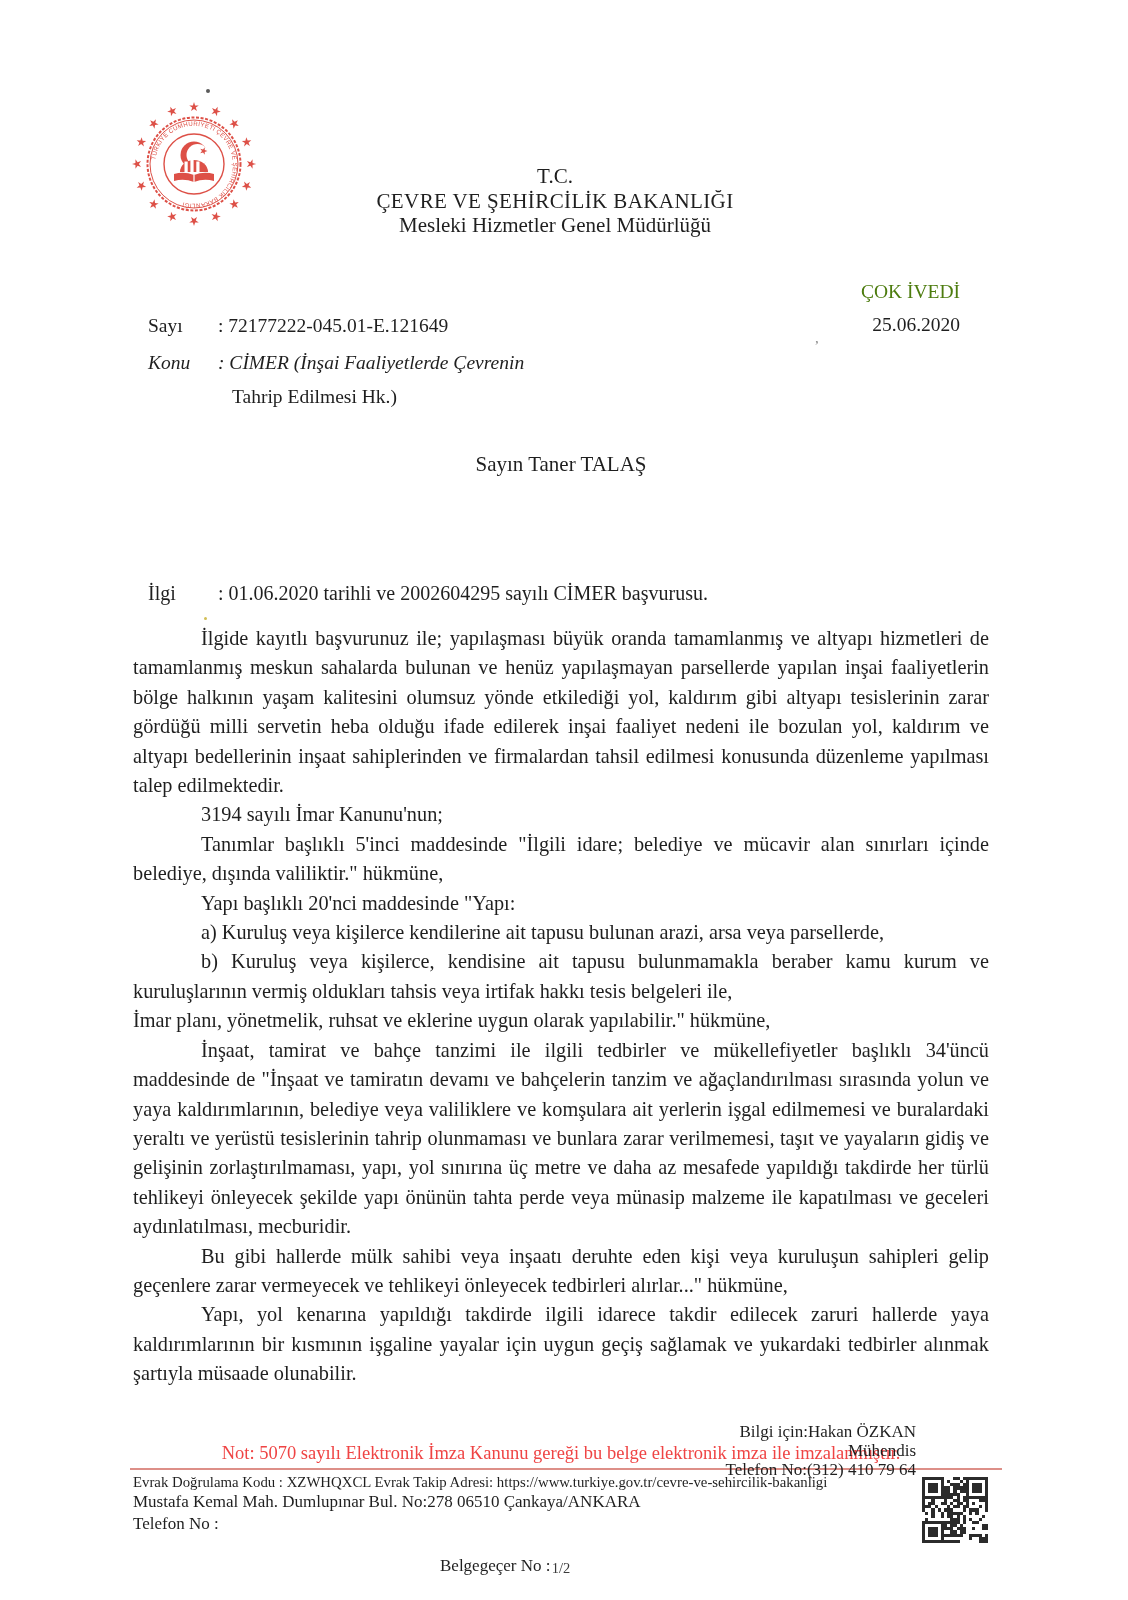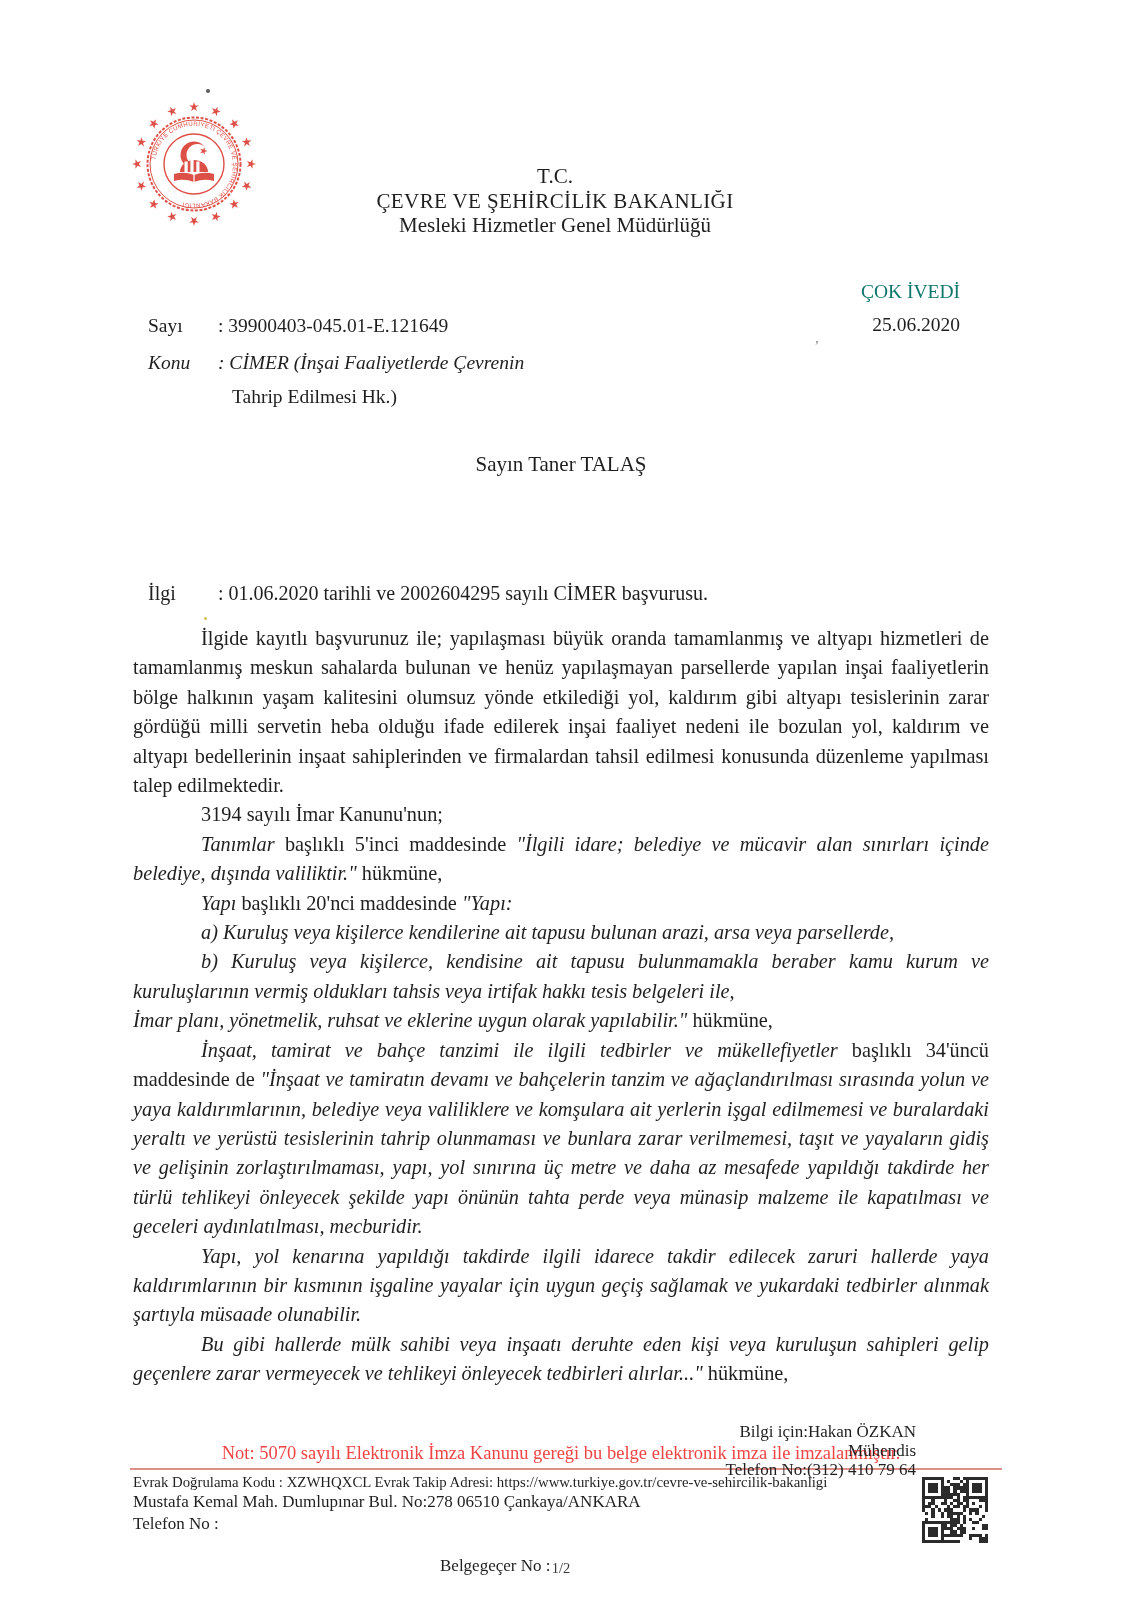--- a/index.html
+++ b/index.html
@@ -7,36 +7,36 @@
     position:relative; width:1128px; height:1600px; margin:0 auto;
     background:#ffffff; overflow:hidden;
     font-family:"Liberation Serif","DejaVu Serif",serif; color:#1f1f1f;
   }
   
   .logo { position:absolute; left:128px; top:96px; width:132px; height:136px; }
   .header-block { position:absolute; left:255px; top:164px; width:600px; text-align:center; }
   .header-block div { font-size:21px; line-height:24.5px; white-space:nowrap; }
   .hdr-ministry { letter-spacing:0.4px; }
   
-  .priority { position:absolute; top:281px; right:168px; font-size:19.5px; color:#0f766e; }
+  .priority { position:absolute; top:281px; right:168px; font-size:19.5px; color:#4d7c0f; }
   .doc-date { position:absolute; top:314px; right:168px; font-size:19.5px; }
   .meta { position:absolute; left:148px; top:314px; font-size:19.5px; }
   .meta-row { display:flex; line-height:24px; }
   .meta-row + .meta-row { margin-top:13px;font-style:italic; }
   .meta-label { width:70px; flex:0 0 70px; }
   .meta-cont { margin-left:84px; line-height:24px; margin-top:10px; }
   .recipient { position:absolute; left:133px; top:452px; width:856px; text-align:center; font-size:21px; }
   .ilgi { position:absolute; left:148px; top:582px; display:flex; font-size:20px; }
   .ilgi-label { width:70px; flex:0 0 70px; }
   
   .body-text-block { position:absolute; left:133px; top:624px; width:856px;
     font-size:20.3px; line-height:29.4px; text-align:justify; }
   .body-text-block p { margin:0; }
   .body-text-block p.ind { text-indent:68px; }
-  .it { font-style:italic; }
+  .it { }
   
   .note { position:absolute; left:133px; top:1443px; width:856px; text-align:center;
     font-size:18.5px; color:#ef4444; }
   .red-line { position:absolute; left:130px; top:1468px; width:872px; height:2px; background:#dd8f88; }
   .f-verify { position:absolute; left:133px; top:1474px; font-size:14.8px; }
   .f-address { position:absolute; left:133px; top:1492px; font-size:17px; }
   .f-phone { position:absolute; left:133px; top:1514px; font-size:17px; }
   .f-fax { position:absolute; left:440px; top:1514px; font-size:17px;margin-top:42px; }
   .f-contact { position:absolute; right:212px; top:1423px; text-align:right; font-size:17px; line-height:18.8px; }
   .qr { position:absolute; left:922px; top:1477px; width:66px; height:66px; }
@@ -101,21 +101,21 @@
     <div class="hdr-ministry">ÇEVRE VE ŞEHİRCİLİK BAKANLIĞI</div>
     <div>Mesleki Hizmetler Genel Müdürlüğü</div>
   </div>
 
   <div class="priority">ÇOK İVEDİ</div>
   <div class="doc-date">25.06.2020</div>
 
   <div class="meta">
     <div class="meta-row">
       <span class="meta-label">Sayı</span>
-      <span>: 39900403-045.01-E.121649</span>
+      <span>: 72177222-045.01-E.121649</span>
     </div>
     <div class="meta-row">
       <span class="meta-label">Konu</span>
       <span>: CİMER (İnşai Faaliyetlerde Çevrenin</span>
     </div>
     <div class="meta-cont">Tahrip Edilmesi Hk.)</div>
   </div>
 
   <div class="recipient">Sayın Taner TALAŞ</div>
 
@@ -126,22 +126,22 @@
 
   <div class="body-text-block" id="body-block">
       <p class="ind"><span>İlgide kayıtlı başvurunuz ile; yapılaşması büyük oranda tamamlanmış ve altyapı hizmetleri de tamamlanmış meskun sahalarda bulunan ve henüz yapılaşmayan parsellerde yapılan inşai faaliyetlerin bölge halkının yaşam kalitesini olumsuz yönde etkilediği yol, kaldırım gibi altyapı tesislerinin zarar gördüğü milli servetin heba olduğu ifade edilerek inşai faaliyet nedeni ile bozulan yol, kaldırım ve altyapı bedellerinin inşaat sahiplerinden ve firmalardan tahsil edilmesi konusunda düzenleme yapılması talep edilmektedir.</span></p>
       <p class="ind"><span>3194 sayılı İmar Kanunu'nun;</span></p>
       <p class="ind"><span class="it">Tanımlar</span><span> başlıklı 5'inci maddesinde </span><span class="it">"İlgili idare; belediye ve mücavir alan sınırları içinde belediye, dışında valiliktir."</span><span> hükmüne,</span></p>
       <p class="ind"><span class="it">Yapı</span><span> başlıklı 20'nci maddesinde </span><span class="it">"Yapı:</span></p>
       <p class="ind"><span class="it">a) Kuruluş veya kişilerce kendilerine ait tapusu bulunan arazi, arsa veya parsellerde,</span></p>
       <p class="ind"><span class="it">b) Kuruluş veya kişilerce, kendisine ait tapusu bulunmamakla beraber kamu kurum ve kuruluşlarının vermiş oldukları tahsis veya irtifak hakkı tesis belgeleri ile,</span></p>
       <p><span class="it">İmar planı, yönetmelik, ruhsat ve eklerine uygun olarak yapılabilir."</span><span> hükmüne,</span></p>
       <p class="ind"><span class="it">İnşaat, tamirat ve bahçe tanzimi ile ilgili tedbirler ve mükellefiyetler</span><span> başlıklı 34'üncü maddesinde de </span><span class="it">"İnşaat ve tamiratın devamı ve bahçelerin tanzim ve ağaçlandırılması sırasında yolun ve yaya kaldırımlarının, belediye veya valiliklere ve komşulara ait yerlerin işgal edilmemesi ve buralardaki yeraltı ve yerüstü tesislerinin tahrip olunmaması ve bunlara zarar verilmemesi, taşıt ve yayaların gidiş ve gelişinin zorlaştırılmaması, yapı, yol sınırına üç metre ve daha az mesafede yapıldığı takdirde her türlü tehlikeyi önleyecek şekilde yapı önünün tahta perde veya münasip malzeme ile kapatılması ve geceleri aydınlatılması, mecburidir.</span></p>
+      <p class="ind"><span class="it">Bu gibi hallerde mülk sahibi veya inşaatı deruhte eden kişi veya kuruluşun sahipleri gelip geçenlere zarar vermeyecek ve tehlikeyi önleyecek tedbirleri alırlar..."</span><span> hükmüne,</span></p>
       <p class="ind"><span class="it">Yapı, yol kenarına yapıldığı takdirde ilgili idarece takdir edilecek zaruri hallerde yaya kaldırımlarının bir kısmının işgaline yayalar için uygun geçiş sağlamak ve yukardaki tedbirler alınmak şartıyla müsaade olunabilir.</span></p>
-      <p class="ind"><span class="it">Bu gibi hallerde mülk sahibi veya inşaatı deruhte eden kişi veya kuruluşun sahipleri gelip geçenlere zarar vermeyecek ve tehlikeyi önleyecek tedbirleri alırlar..."</span><span> hükmüne,</span></p>
     </div>
 
   <div class="note">Not: 5070 sayılı Elektronik İmza Kanunu gereği bu belge elektronik imza ile imzalanmıştır.</div>
   <div class="red-line"></div>
   <div class="f-verify">Evrak Doğrulama Kodu : XZWHQXCL Evrak Takip Adresi: https://www.turkiye.gov.tr/cevre-ve-sehircilik-bakanligi</div>
   <div class="f-address">Mustafa Kemal Mah. Dumlupınar Bul. No:278 06510 Çankaya/ANKARA</div>
   <div class="f-phone">Telefon No :</div>
   <div class="f-fax">Belgegeçer No :</div>
   <div class="f-contact">
     <div>Bilgi için:Hakan ÖZKAN</div>

